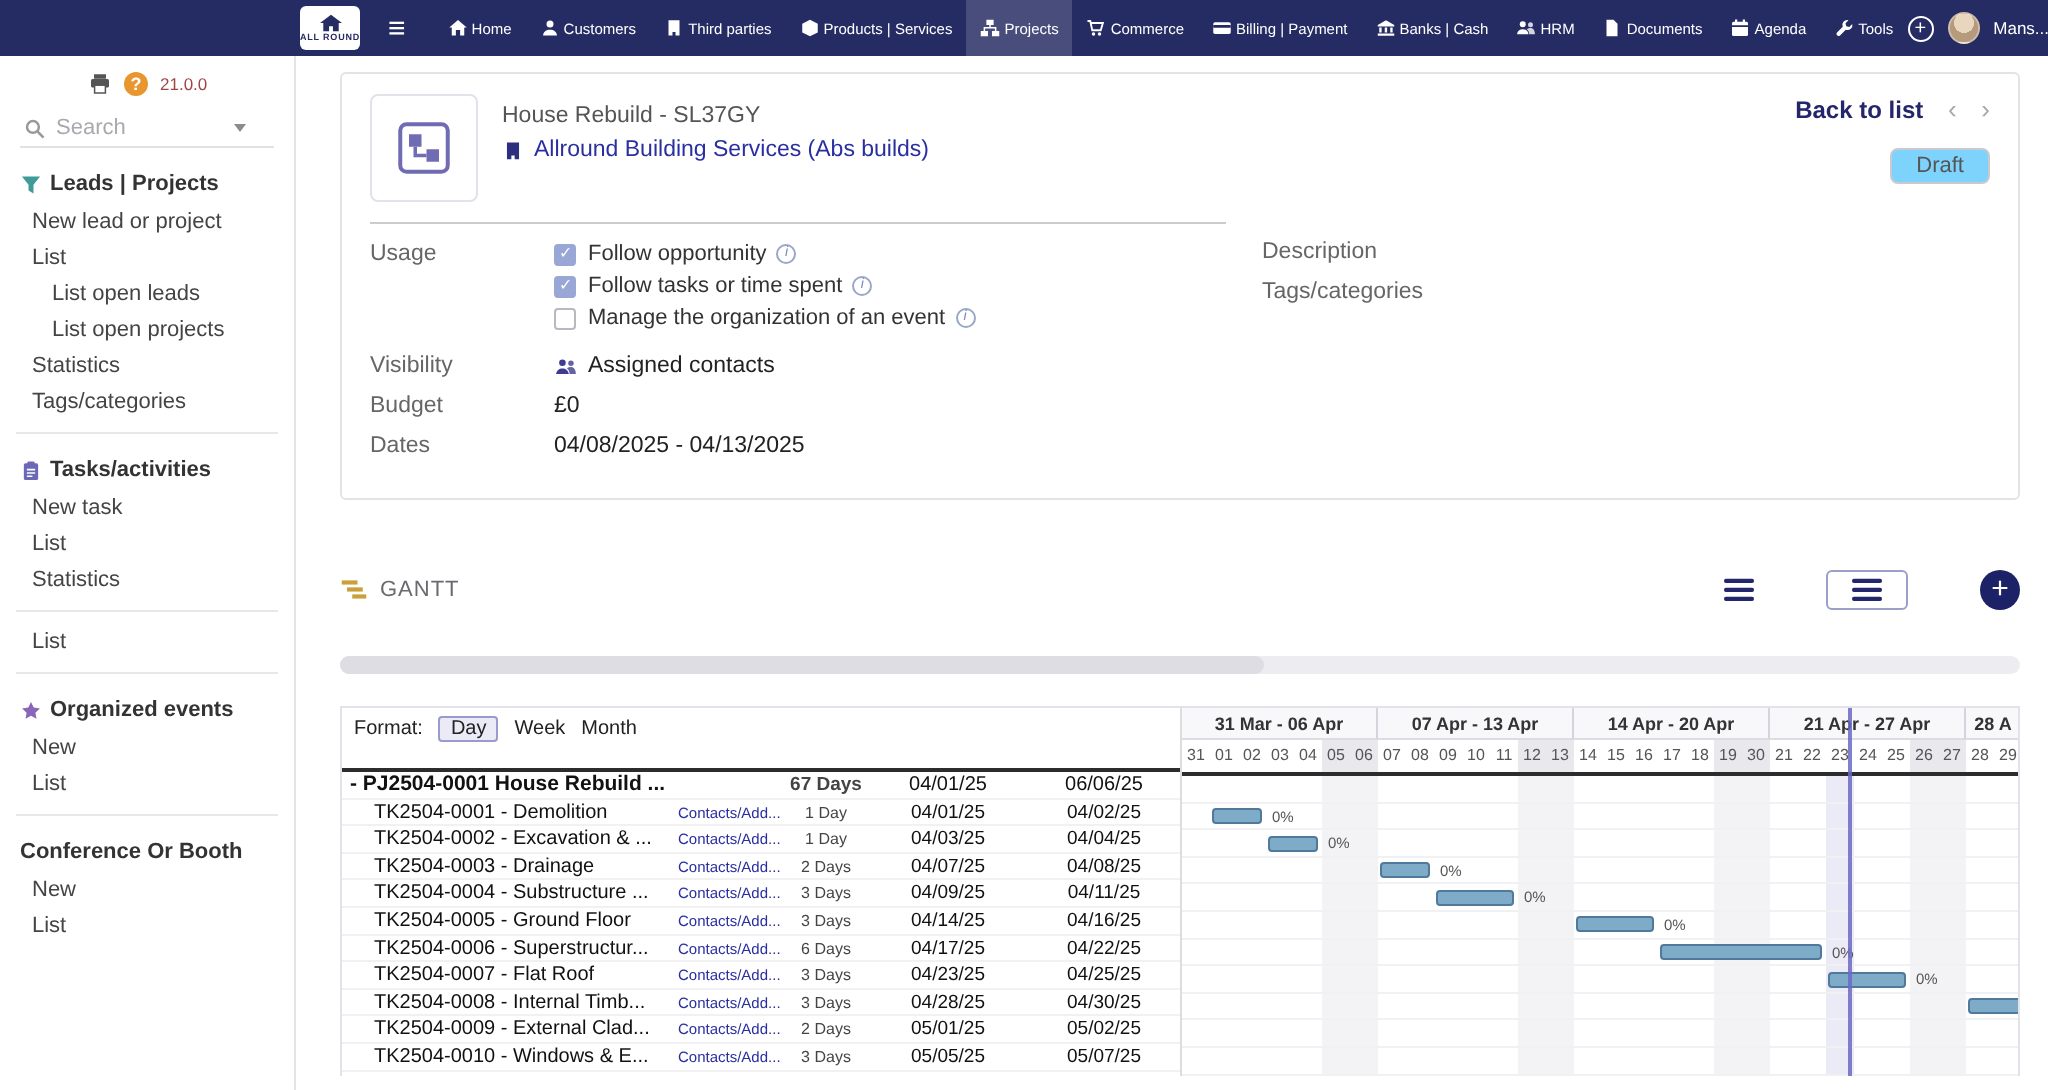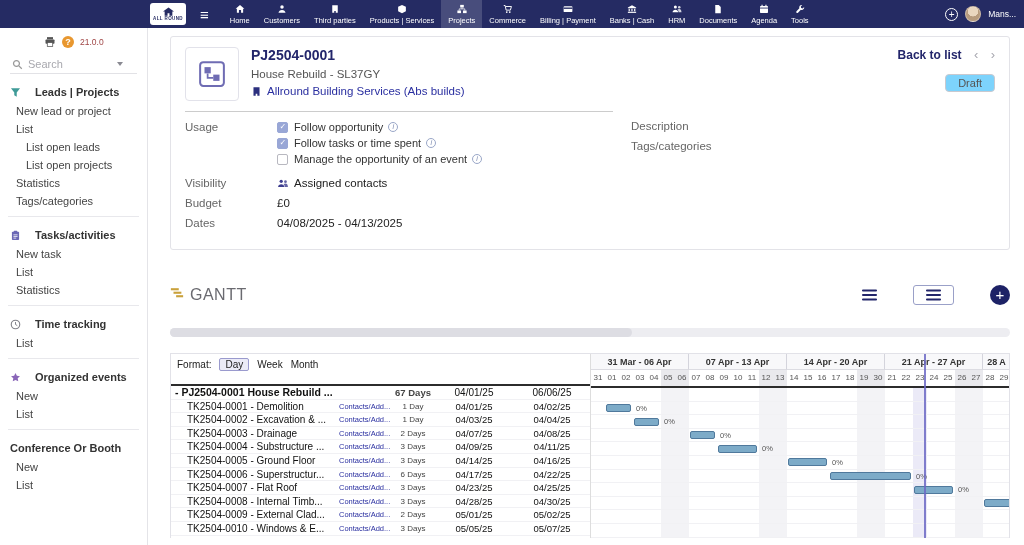--- a/index.html
+++ b/index.html
@@ -8,40 +8,40 @@
   .screen{position:relative;width:1024px;height:545px;overflow:hidden;background:#fff}
 
   
   .topnav{position:absolute;top:0;left:0;right:0;height:28px;background:#252b63;display:flex;align-items:center;color:#fff;padding-right:8px;z-index:10}
   .nav-spacer{width:150px;flex:none}
   .logo{background:#fff;border-radius:3px;height:22px;width:36px;display:flex;flex-direction:column;align-items:center;justify-content:center;color:#252b63;margin-right:12px;cursor:pointer}
   .logo svg{display:block}
   .logo-text{font-size:4.5px;font-weight:bold;letter-spacing:.4px;white-space:nowrap}
   .hamburger{font-size:15px;line-height:15px;margin:0 14px 0 2px;cursor:pointer}
   .nav-items{display:flex;align-items:stretch;height:28px}
-  .nav-item{display:flex;flex-direction:column;align-items:center;justify-content:center;gap:2px;padding:2px 7px;cursor:pointer;white-space:nowrap}
+  .nav-item{display:flex;align-items:center;justify-content:center;gap:2px;padding:2px 7px;cursor:pointer;white-space:nowrap}
   .nav-item.active{background:rgba(255,255,255,.16)}
   .nav-ico{line-height:0}
   .nav-ico svg{width:10px;height:10px}
   .nav-label{font-size:7.5px}
   .nav-right{margin-left:auto;display:flex;align-items:center;gap:7px}
   .addbtn{width:13px;height:13px;border:1px solid #fff;border-radius:50%;font-size:10px;line-height:11px;text-align:center;cursor:pointer}
   .avatar{width:16px;height:16px;border-radius:50%;background:radial-gradient(circle at 50% 32%,#e9d6bf 0 42%,#b69a7d 43% 100%);border:1px solid #ffffff55;cursor:pointer}
   .username{font-size:8.5px;max-width:38px;overflow:hidden;white-space:nowrap;cursor:pointer}
 
   
   .sidebar{position:absolute;left:0;top:28px;bottom:0;width:148px;background:#fff;border-right:1px solid #e4e4e8;overflow:hidden}
   .side-tools{display:flex;align-items:center;gap:6px;padding:8px 8px 5px 44px}
   .help{width:12px;height:12px;border-radius:50%;background:#e8972f;color:#fff;font-size:9px;font-weight:bold;line-height:12px;text-align:center;flex:none;cursor:pointer}
   .version{font-size:8.5px;color:#a04545}
   .side-search{display:flex;align-items:center;gap:5px;margin:2px 10px 6px;border-bottom:1px solid #e2e2e6;padding:3px 2px}
   .side-search input{border:none;outline:none;width:84px;font-size:11px;color:#333;background:transparent}
   .side-search input::placeholder{color:#a8a8ae}
   .caret{width:0;height:0;border-left:3.5px solid transparent;border-right:3.5px solid transparent;border-top:4.5px solid #8a8a92;cursor:pointer}
-  .side-head{display:flex;align-items:center;gap:14px;padding:6px 10px 4px;font-size:11px;font-weight:bold;color:#333;cursor:pointer}
+  .side-head{display:flex;align-items:center;gap:4px;padding:6px 10px 4px;font-size:11px;font-weight:bold;color:#333;cursor:pointer}
   .side-ico{line-height:0}
   .side-ico svg{width:11px;height:11px}
   .c-funnel{color:#3f9b98}.c-tasks{color:#6b68b5}.c-clock{color:#808088}.c-events{color:#8a66b8}
   .side-item{padding:3px 10px 3px 16px;font-size:11px;color:#444;cursor:pointer;white-space:nowrap}
   .side-item.ind{padding-left:26px}
   .side-sep{height:1px;background:#e8e8ec;margin:6px 8px}
 
   
   .main{position:absolute;left:148px;top:28px;right:0;bottom:0;background:#fff;overflow:hidden}
 
@@ -66,21 +66,21 @@
   .chk-row{display:flex;align-items:center;margin-bottom:4px}
   .chk{width:11px;height:11px;border:1px solid #b8b8c0;border-radius:2px;background:#fff;margin-right:6px;position:relative;flex:none;cursor:pointer}
   .chk.on{background:#99a7d6;border-color:#99a7d6}
   .chk.on::after{content:"\2713";color:#fff;font-size:8px;position:absolute;left:1.5px;top:-1px}
   .chk-label{font-size:11px;color:#333}
   .info-ico{width:10px;height:10px;border:1px solid #9aa7c8;border-radius:50%;color:#7c8ab0;font-size:7px;line-height:8px;text-align:center;margin-left:5px;font-style:italic;flex:none}
   .info-ico::after{content:"i"}
 
   
   .gsec-toolbar{display:flex;align-items:center;margin:34px 14px 0 22px;height:22px}
-  .gsec-label{display:flex;gap:6px;font-size:16px;color:#6a6a70;letter-spacing:.5px}
+  .gsec-label{display:flex;align-items:center;gap:6px;font-size:11px;color:#6a6a70;letter-spacing:.5px}
   .gsec-right{margin-left:auto;display:flex;align-items:center;gap:36px}
   .view-ico{line-height:0;cursor:pointer}
   .view-box{border:1px solid #9aa0c8;border-radius:3px;padding:3px 12px;line-height:0;cursor:pointer}
   .add-btn{width:20px;height:20px;border-radius:50%;background:#1d2266;color:#fff;font-size:15px;line-height:19px;text-align:center;cursor:pointer}
 
   .hscroll{height:9px;background:#ededf1;border-radius:5px;margin:22px 14px 0 22px;position:relative;cursor:pointer}
   .hthumb{position:absolute;left:0;top:0;height:9px;width:55%;background:#dddde3;border-radius:5px;cursor:grab}
 
   .gantt{display:flex;margin:16px 14px 0 22px;border:1px solid #e2e2e8;border-bottom:none;overflow:hidden;background:#fff}
   .g-left{width:420px;flex:none;border-right:1px solid #ddd}
@@ -263,27 +263,20 @@
               <rect x="2.8" y="2.4" width="10.4" height="12.2" rx="1.2" fill="currentColor"></rect>
               <rect x="5.4" y="1" width="5.2" height="2.8" rx=".9" fill="currentColor"></rect>
               <path stroke="#fff" stroke-width="1.1" fill="none" d="M5 7h6M5 9.4h6M5 11.8h4"></path>
             </svg></span>
           <span>Tasks/activities</span>
         </div>
         <div class="side-item">New task</div>
         <div class="side-item">List</div>
         <div class="side-item">Statistics</div>
         <div class="side-sep"></div>
-        <div class="side-head">
-          <span class="side-ico c-clock"><svg viewBox="0 0 16 16">
-              <circle cx="8" cy="8" r="6.2" fill="none" stroke="currentColor" stroke-width="1.6"></circle>
-              <path d="M8 4.4V8l2.6 1.6" stroke="currentColor" stroke-width="1.4" fill="none"></path>
-            </svg></span>
-          <span>Time tracking</span>
-        </div>
         <div class="side-item">List</div>
         <div class="side-sep"></div>
         <div class="side-head">
           <span class="side-ico c-events"><svg viewBox="0 0 16 16">
               <path fill="currentColor" d="m8 1.4 2 4.1 4.5.6-3.3 3.1.8 4.4L8 11.5l-4 2.1.8-4.4L1.5 6.1 6 5.5Z"></path>
             </svg></span>
           <span>Organized events</span>
         </div>
         <div class="side-item">New</div>
         <div class="side-item">List</div>
@@ -302,21 +295,20 @@
       <div class="card-head">
         <div class="proj-photo">
           <svg width="30" height="30" viewBox="0 0 24 24">
               <rect x="2.5" y="2.5" width="19" height="19" rx="2.5" fill="none" stroke="#6f6cb3" stroke-width="1.6"></rect>
               <rect x="6" y="6.5" width="5" height="5" fill="#6f6cb3"></rect>
               <rect x="13" y="12.5" width="5" height="5" fill="#6f6cb3"></rect>
               <path d="M8.5 11.5v3.5h4.5" stroke="#6f6cb3" stroke-width="1.4" fill="none"></path>
             </svg>
         </div>
         <div class="proj-titles">
-          <div class="proj-ref">PJ2504-0001</div>
           <div class="proj-sub">House Rebuild - SL37GY</div>
           <div class="proj-company">
             <svg width="11" height="11" viewBox="0 0 16 16">
                 <path fill="#2b2f7e" d="M3.6 1.8h8.8V14h-3.2v-2.8H6.8V14H3.6Z"></path>
               </svg>
             <a>Allround Building Services (Abs builds)</a>
           </div>
         </div>
         <div class="card-head-right">
           <div class="back-row">
@@ -337,21 +329,21 @@
                   <span class="chk-label">Follow opportunity</span>
                   <span class="info-ico"></span>
                 </div>
                 <div class="chk-row">
                   <span class="chk on"></span>
                   <span class="chk-label">Follow tasks or time spent</span>
                   <span class="info-ico"></span>
                 </div>
                 <div class="chk-row">
                   <span class="chk"></span>
-                  <span class="chk-label">Manage the opportunity of an event</span>
+                  <span class="chk-label">Manage the organization of an event</span>
                   <span class="info-ico"></span>
                 </div>
               </div>
           </div>
           <div class="frow">
             <div class="flabel">Visibility</div>
             <div class="fval">
               <svg width="12" height="11" viewBox="0 0 16 16">
                   <circle cx="5.4" cy="4.9" r="2.4" fill="#3d3d8f"></circle>
                   <path fill="#3d3d8f" d="M.8 13c.3-2.6 2.2-4 4.6-4s4.3 1.4 4.6 4Z"></path>

